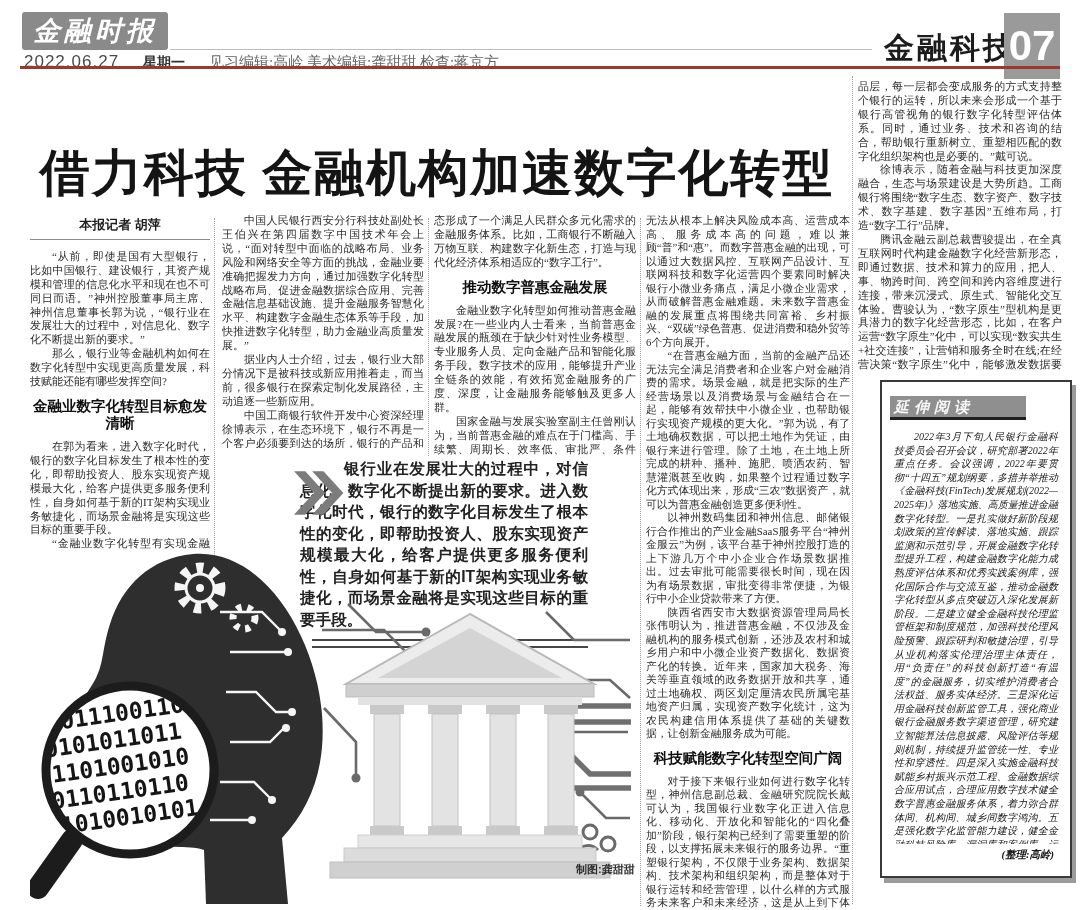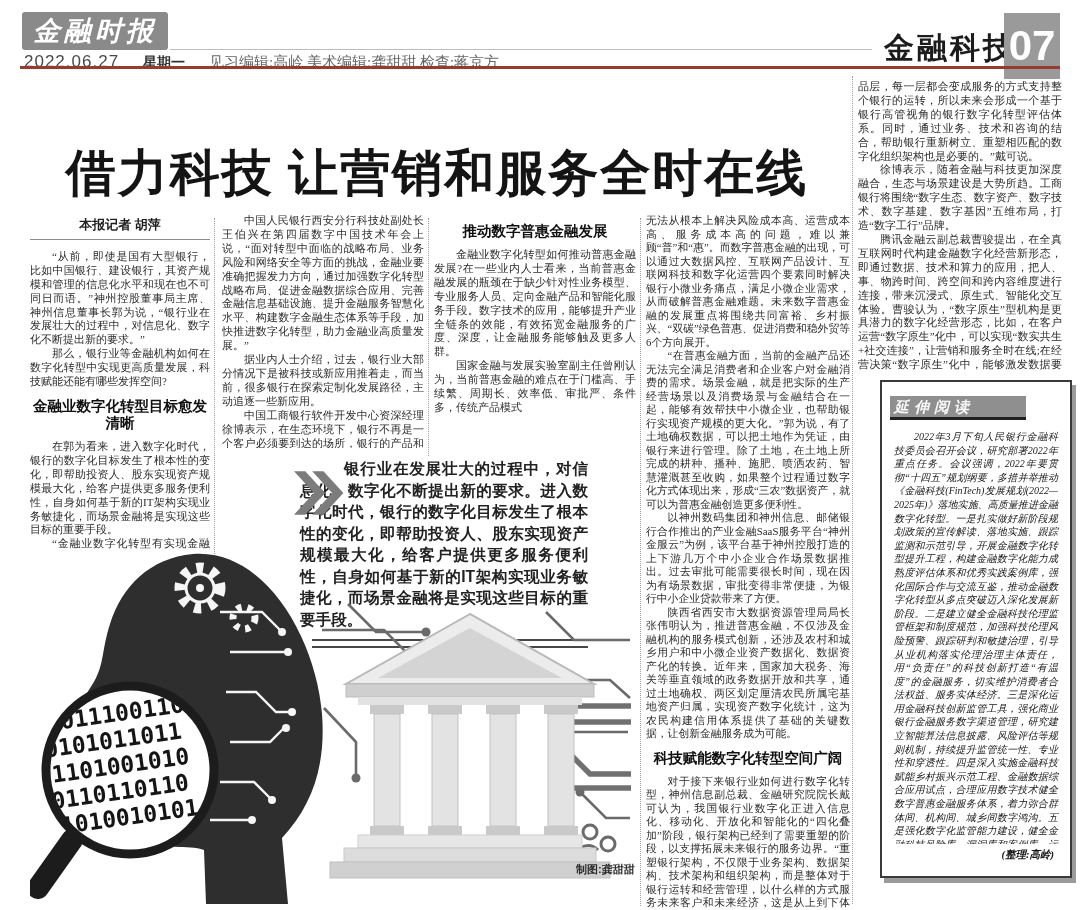--- a/index.html
+++ b/index.html
@@ -82,21 +82,21 @@
   <div class="mast-rule"></div>
   <div class="date-row">
     <span class="date-text">2022.06.27</span>
     <span class="weekday-text">星期一</span>
     <span class="editors-text">见习编辑:高岭  美术编辑:龚甜甜  检查:蒋京方</span>
   </div>
   <div class="section-title">金融科技</div>
   <div class="page-num">07</div>
   <div class="red-rule"></div>
 
-  <h1 class="headline">借力科技 让营销和服务全时在线</h1>
+  <h1 class="headline">借力科技 金融机构加速数字化转型</h1>
 
   <div class="vsep sep1"></div>
   <div class="vsep sep2"></div>
   <div class="vsep sep3"></div>
   <div class="vsep sep4"></div>
 
   <div class="col col1">
     <div class="byline">本报记者 胡萍</div>
     <p>“从前，即使是国有大型银行，比如中国银行、建设银行，其资产规模和管理的信息化水平和现在也不可同日而语。”神州控股董事局主席、神州信息董事长郭为说，“银行业在发展壮大的过程中，对信息化、数字化不断提出新的要求。”</p>
     <p>那么，银行业等金融机构如何在数字化转型中实现更高质量发展，科技赋能还能有哪些发挥空间?</p>
@@ -105,20 +105,21 @@
     <p>“金融业数字化转型有实现金融普惠、推动经济发展、增进社会福祉的时代要义。”</p>
   </div>
 
   <div class="col col2">
     <p>中国人民银行西安分行科技处副处长王伯兴在第四届数字中国技术年会上说，“面对转型中面临的战略布局、业务风险和网络安全等方面的挑战，金融业要准确把握发力方向，通过加强数字化转型战略布局、促进金融数据综合应用、完善金融信息基础设施、提升金融服务智慧化水平、构建数字金融生态体系等手段，加快推进数字化转型，助力金融业高质量发展。”</p>
     <p>据业内人士介绍，过去，银行业大部分情况下是被科技或新应用推着走，而当前，很多银行在探索定制化发展路径，主动追逐一些新应用。</p>
     <p>中国工商银行软件开发中心资深经理徐博表示，在生态环境下，银行不再是一个客户必须要到达的场所，银行的产品和服务成为经济活动交易的基础服务，金融、交易、场景、生</p>
   </div>
 
   <div class="col col3">
+    <p class="noindent">态形成了一个满足人民群众多元化需求的金融服务体系。比如，工商银行不断融入万物互联、构建数字化新生态，打造与现代化经济体系相适应的“数字工行”。</p>
     <div class="subhead">推动数字普惠金融发展</div>
     <p>金融业数字化转型如何推动普惠金融发展?在一些业内人士看来，当前普惠金融发展的瓶颈在于缺少针对性业务模型、专业服务人员、定向金融产品和智能化服务手段。数字技术的应用，能够提升产业全链条的效能，有效拓宽金融服务的广度、深度，让金融服务能够触及更多人群。</p>
     <p>国家金融与发展实验室副主任曾刚认为，当前普惠金融的难点在于门槛高、手续繁、周期长、效率低、审批严、条件多，传统产品模式</p>
   </div>
 
   <div class="col col4">
     <p class="noindent">无法从根本上解决风险成本高、运营成本高、服务成本高的问题，难以兼顾“普”和“惠”。而数字普惠金融的出现，可以通过大数据风控、互联网产品设计、互联网科技和数字化运营四个要素同时解决银行小微业务痛点，满足小微企业需求，从而破解普惠金融难题。未来数字普惠金融的发展重点将围绕共同富裕、乡村振兴、“双碳”绿色普惠、促进消费和稳外贸等6个方向展开。</p>
     <p>“在普惠金融方面，当前的金融产品还无法完全满足消费者和企业客户对金融消费的需求。场景金融，就是把实际的生产经营场景以及消费场景与金融结合在一起，能够有效帮扶中小微企业，也帮助银行实现资产规模的更大化。”郭为说，有了土地确权数据，可以把土地作为凭证，由银行来进行管理。除了土地，在土地上所完成的耕种、播种、施肥、喷洒农药、智慧灌溉甚至收购，如果整个过程通过数字化方式体现出来，形成“三农”数据资产，就可以为普惠金融创造更多便利性。</p>
     <p>以神州数码集团和神州信息、邮储银行合作推出的产业金融SaaS服务平台“神州金服云”为例，该平台基于神州控股打造的上下游几万个中小企业合作场景数据推出。过去审批可能需要很长时间，现在因为有场景数据，审批变得非常便捷，为银行中小企业贷款带来了方便。</p>
     <p>陕西省西安市大数据资源管理局局长张伟明认为，推进普惠金融，不仅涉及金融机构的服务模式创新，还涉及农村和城乡用户和中小微企业资产数据化、数据资产化的转换。近年来，国家加大税务、海关等垂直领域的政务数据开放和共享，通过土地确权、两区划定厘清农民所属宅基地资产归属，实现资产数字化统计，这为农民构建信用体系提供了基础的关键数据，让创新金融服务成为可能。</p>

